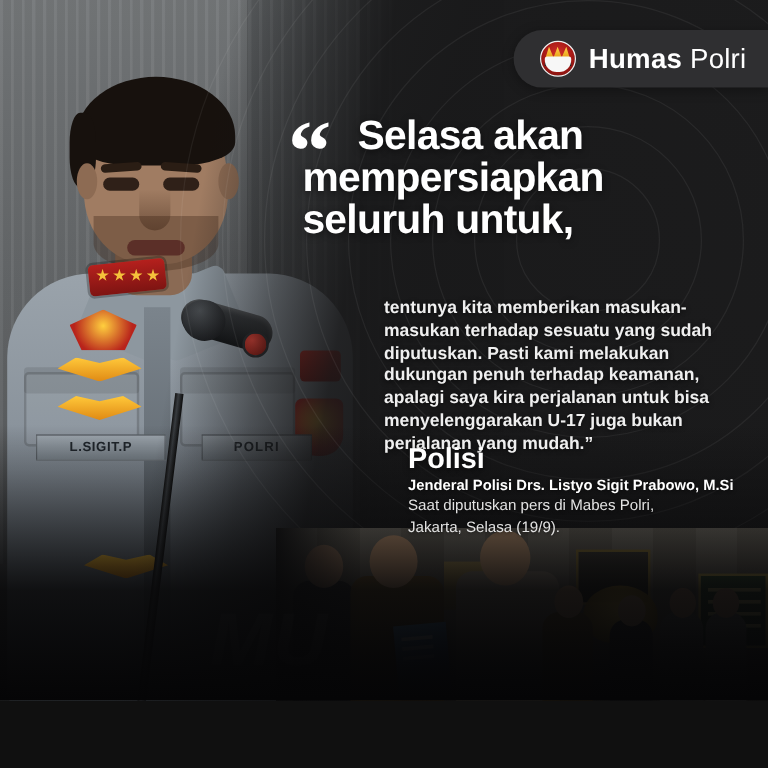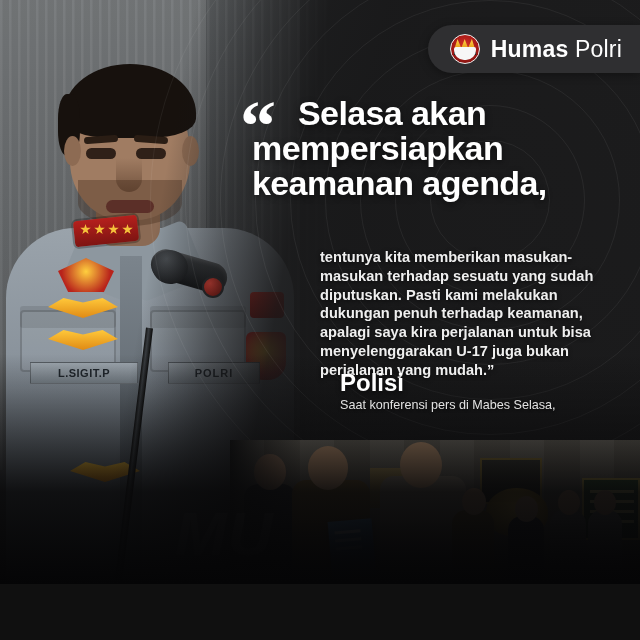--- a/index.html
+++ b/index.html
@@ -346,24 +346,26 @@
       <b>Humas</b>
       <span>Polri</span>
     </span>
   </div>
 
   <div class="quote-wrap">
     <span class="qmark">“</span>
     <div class="quote">
       <span class="l1">Selasa akan</span>
       <span class="l2">mempersiapkan</span>
-      <span class="l3">keamanan agenda,</span>
+      <span class="l3">seluruh untuk,</span>
     </div>
   </div>
 
   <div class="body-copy">tentunya kita memberikan masukan-masukan terhadap sesuatu yang sudah diputuskan. Pasti kami melakukan dukungan penuh terhadap keamanan, apalagi saya kira perjalanan untuk bisa menyelenggarakan U-17 juga bukan perjalanan yang mudah.”</div>
 
   <div class="attrib">
     <div class="role">Polisi</div>
-    <div class="meta">Saat konferensi pers di Mabes Selasa,</div>
+    <div class="name">Jenderal Polisi Drs. Listyo Sigit Prabowo, M.Si</div>
+    <div class="meta">Saat diputuskan pers di Mabes Polri,</div>
+    <div class="meta">Jakarta, Selasa (19/9).</div>
   </div>
 
 </div>
 
 </body></html>

